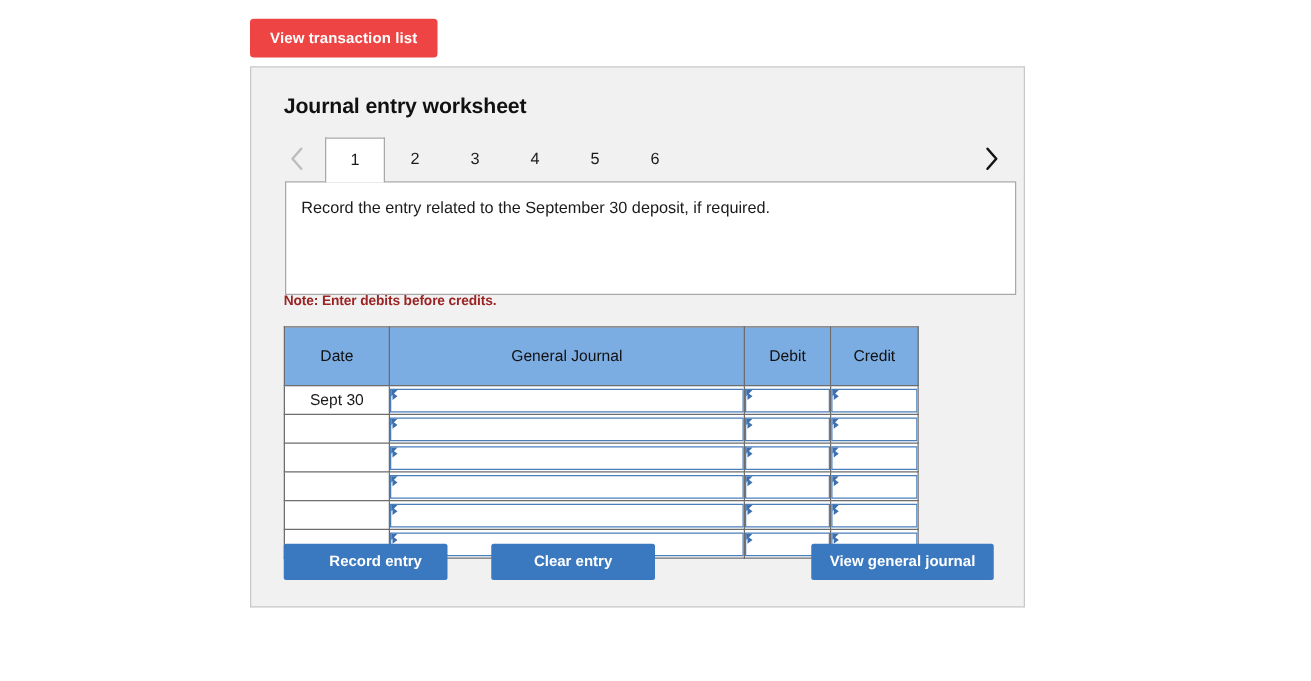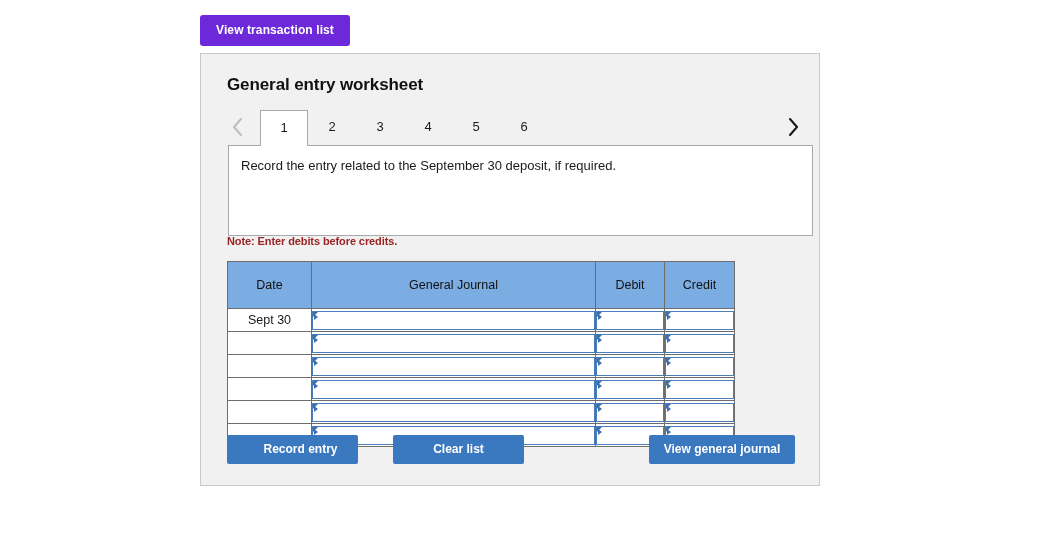--- a/index.html
+++ b/index.html
@@ -17,21 +17,21 @@
     position: relative;
   }
 
   
   #view-transaction-list {
     position: absolute;
     left: 200px;
     top: 15px;
     width: 150px;
     height: 31px;
-    background: #6d28d9;
+    background: #ef4444;
     border: none;
     border-radius: 3px;
     color: #ffffff;
     font-family: "Liberation Sans", sans-serif;
     font-size: 12px;
     font-weight: bold;
     letter-spacing: .1px;
     cursor: pointer;
     padding: 0;
     line-height: 31px;
@@ -228,21 +228,21 @@
   #clear-entry-button       { left: 192px; top: 381px; width: 131px; }
   #view-general-journal-btn { left: 448px; top: 381px; width: 146px; }
 </style>
 </head>
 <body>
 
 <button id="view-transaction-list">View transaction list</button>
 
 <div id="worksheet-panel">
 
-  <div id="worksheet-title">General entry worksheet</div>
+  <div id="worksheet-title">Journal entry worksheet</div>
 
   <div id="tab-bar">
 
     <div class="chev" id="tab-prev">
       <svg width="13" height="20" viewBox="0 0 13 20" aria-hidden="true">
         <polyline points="10,2 3,10 10,18" fill="none" stroke="#bdbdbd" stroke-width="2" stroke-linecap="round" stroke-linejoin="round"></polyline>
       </svg>
     </div>
 
     <div class="tabs">
@@ -353,17 +353,17 @@
           </td>
         <td class="input-cell">
             <div class="cell-input"></div>
           </td>
       </tr>
     </tbody>
   </table>
 
   <button class="action-btn" id="record-entry-button">Record entry</button>
 
-  <button class="action-btn" id="clear-entry-button">Clear list</button>
+  <button class="action-btn" id="clear-entry-button">Clear entry</button>
 
   <button class="action-btn" id="view-general-journal-btn">View general journal</button>
 
 </div>
 
 </body></html>

